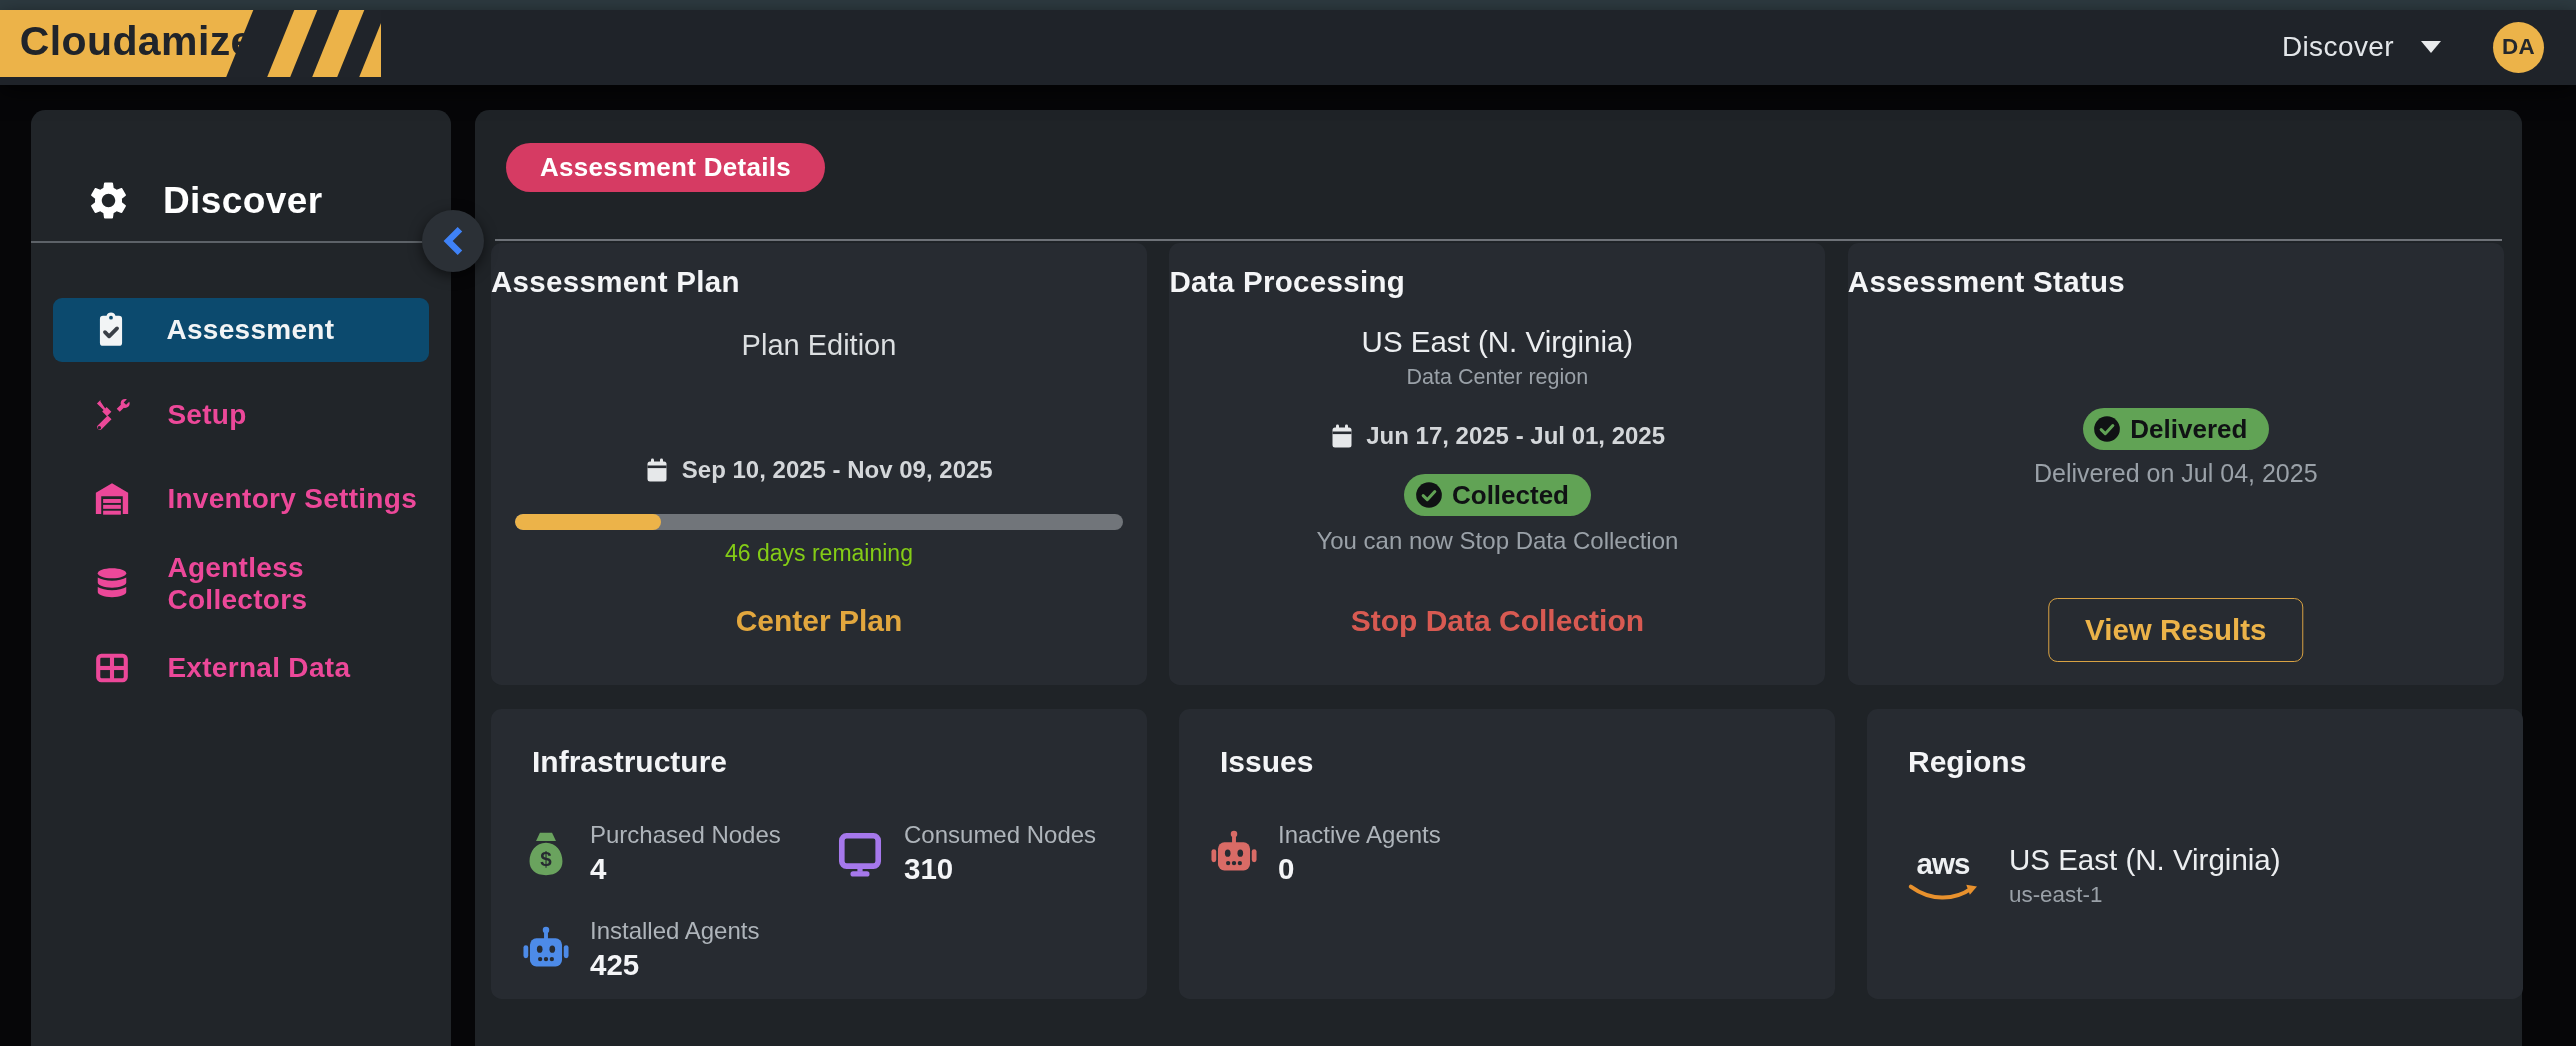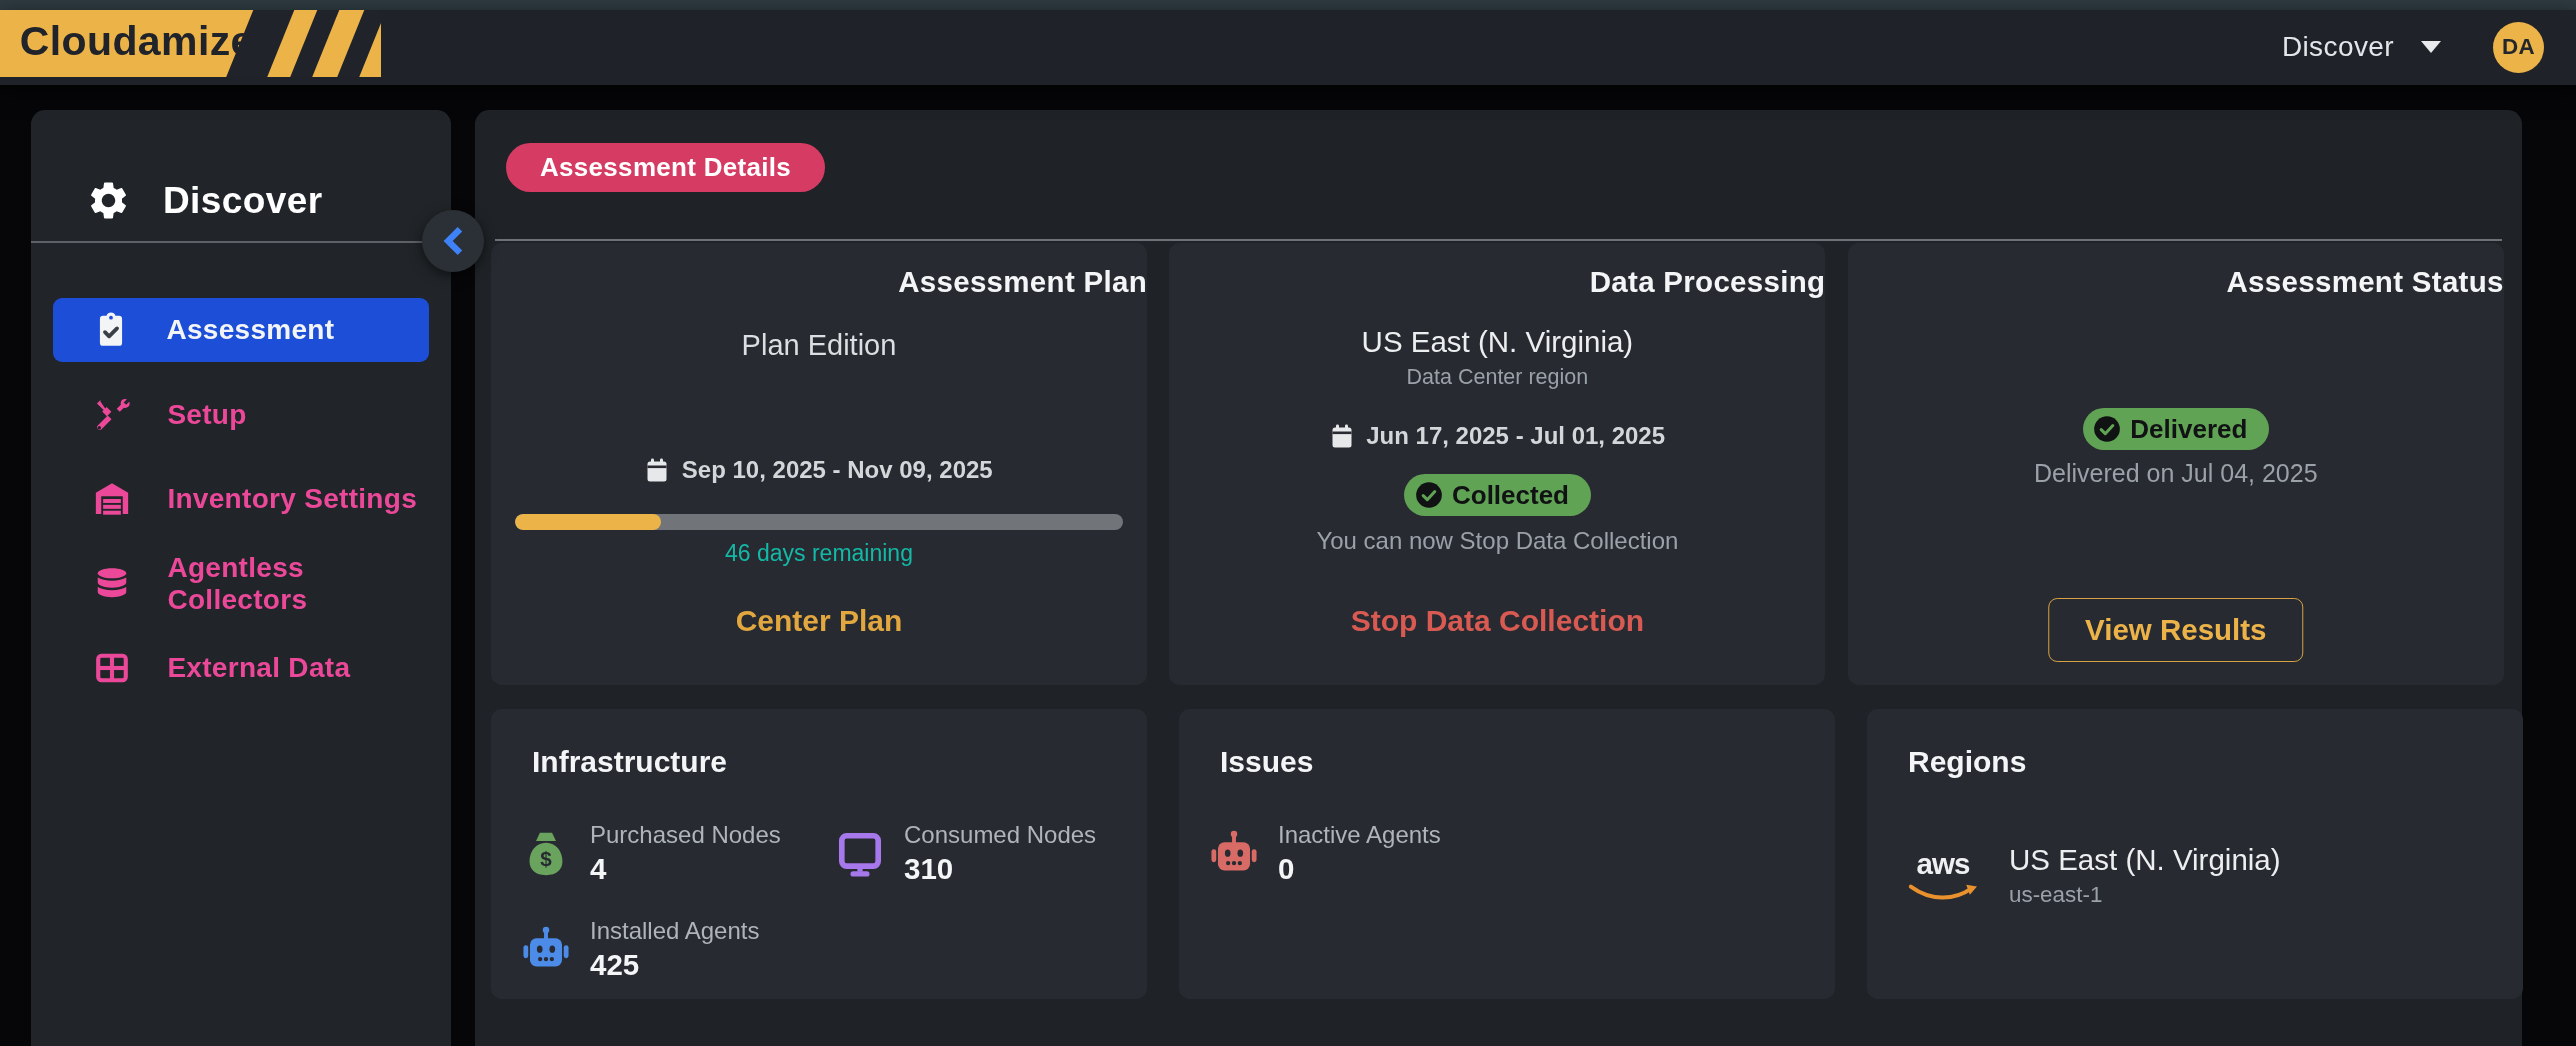--- a/index.html
+++ b/index.html
@@ -38,49 +38,49 @@
   .sb-collapse { position:absolute; left:391px; top:100px; width:62px; height:62px; border-radius:50%; border:none;
                  background:#2b3036; box-shadow:0 3.6px 12.5px rgba(0,0,0,.55); cursor:pointer;
                  display:flex; align-items:center; justify-content:center; z-index:3; }
   .sb-collapse svg { width:27px; height:30px; }
 
   .sb-nav { position:absolute; left:22.4px; right:22.4px; top:188px; }
   .sb-item { display:flex; align-items:center; height:64px; border-radius:9px; padding-left:40px; gap:36px;
              color:#ec4899; cursor:pointer; margin-bottom:20.6px; }
   .sb-item svg { width:38px; height:38px; flex:0 0 auto; }
   .sb-item .sb-label { font-size:28px; font-weight:600; letter-spacing:0.3px; }
-  .sb-item.active { background:#1d4ed8; color:#f2f4f5;padding-left:39px; }
+  .sb-item.active { background:#0c4a6e; color:#f2f4f5;padding-left:39px; }
 
   
   .panel { position:absolute; left:475px; top:110px; width:2047px; height:984px; background:#1f2327; border-radius:14.3px; z-index:1; }
   .badge-pill { position:absolute; left:31px; top:33px; height:49px; padding:0 34px; border-radius:25px; background:#d63b63;
                 color:#ffffff; font-size:26px; font-weight:600; display:flex; align-items:center; cursor:pointer; letter-spacing:0.3px; }
   .panel-divider { position:absolute; left:19.7px; right:19.7px; top:129px; height:1.8px; background:#6e7278; }
 
   .cards-row { position:absolute; left:16px; display:flex; gap:22.4px; }
   .cards-row.top { top:133px; }
   .cards-row.bottom { top:599px;gap:32px; }
   .card { position:relative; width:656px; background:#272b31; border-radius:10.7px; }
   .cards-row.top .card { height:442px; }
   .cards-row.bottom .card { height:290px; }
 
-  .c-title { position:absolute; top:21.5px; left:0; right:0; text-align:right; color:#f4f5f7; font-size:29.5px; font-weight:600; letter-spacing:0.3px; }
+  .c-title { position:absolute; top:21.5px; left:0; right:0; text-align:left; color:#f4f5f7; font-size:29.5px; font-weight:600; letter-spacing:0.3px; }
   .c-center { position:absolute; left:0; right:0; display:flex; justify-content:center; align-items:center; }
 
   .c-sub { top:86px; color:#dcdfe1; font-size:29px; }
   .c-sub2 { top:82px; color:#eceef0; font-size:29.5px; }
   .c-sub2-cap { top:122px; color:#9aa1a8; font-size:21.5px; }
 
   .cal-row { gap:12.5px; color:#d4d7da; font-size:24px; font-weight:700; }
   .cal-row svg { width:24px; height:27px; }
   .card1 .cal-row { top:213px; } .card2 .cal-row { top:179px; }
 
   .progress-track { position:absolute; left:24px; right:24px; top:271px; height:16px; border-radius:8px; background:#71757a; overflow:hidden; }
   .progress-fill { height:100%; border-radius:8px; background:#ecb349; }
-  .progress-cap { top:297px; color:#14b8a6; font-size:23px; }
+  .progress-cap { top:297px; color:#84cc16; font-size:23px; }
 
   .status-badge { height:42px; border-radius:21.5px; background:#61a355; display:flex; align-items:center; gap:9px;
                   padding:0 21.5px 0 10.7px; color:#101214; font-size:26px; font-weight:700; }
   .status-badge svg { width:28px; height:28px; }
   .badge-wrap2 { top:231px; } .badge-wrap3 { top:165px; }
   .status-cap2 { top:284px; color:#9aa1a8; font-size:24px; }
   .status-cap3 { top:216px; color:#9aa1a8; font-size:25px; }
 
   .c-action { position:absolute; left:0; right:0; bottom:47px; text-align:center; font-size:30px; font-weight:700; cursor:pointer; }
   .c-action.amber { color:#e2a73e; }

